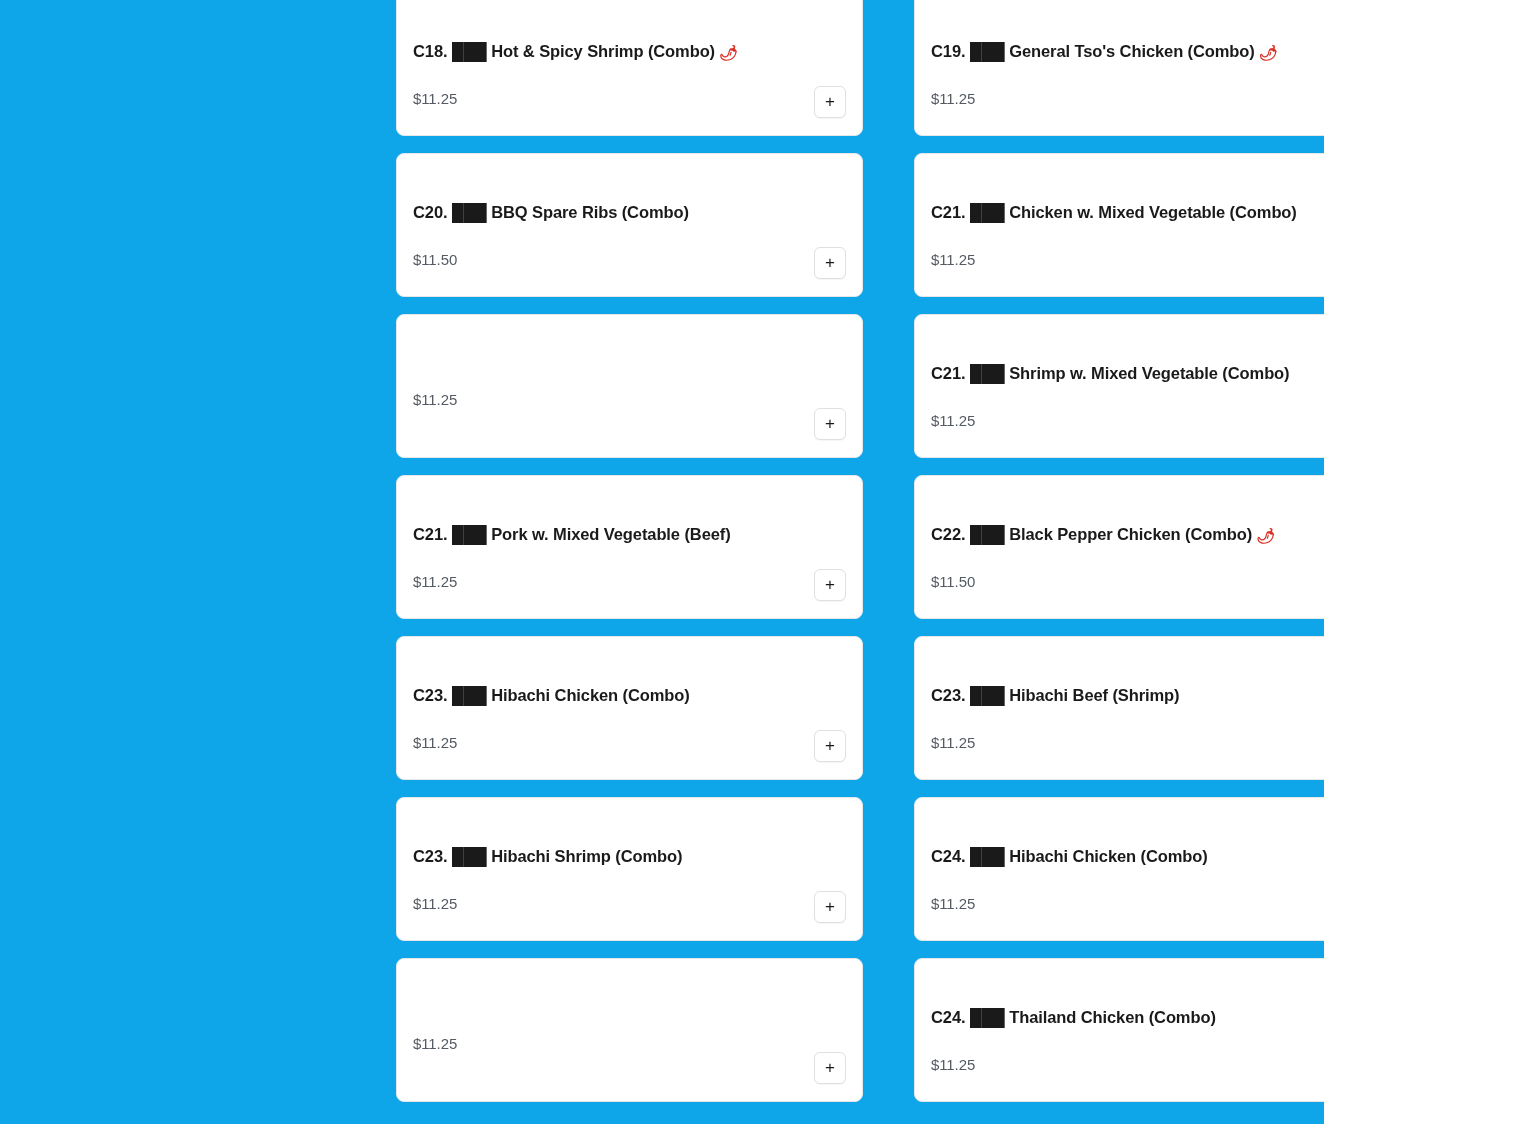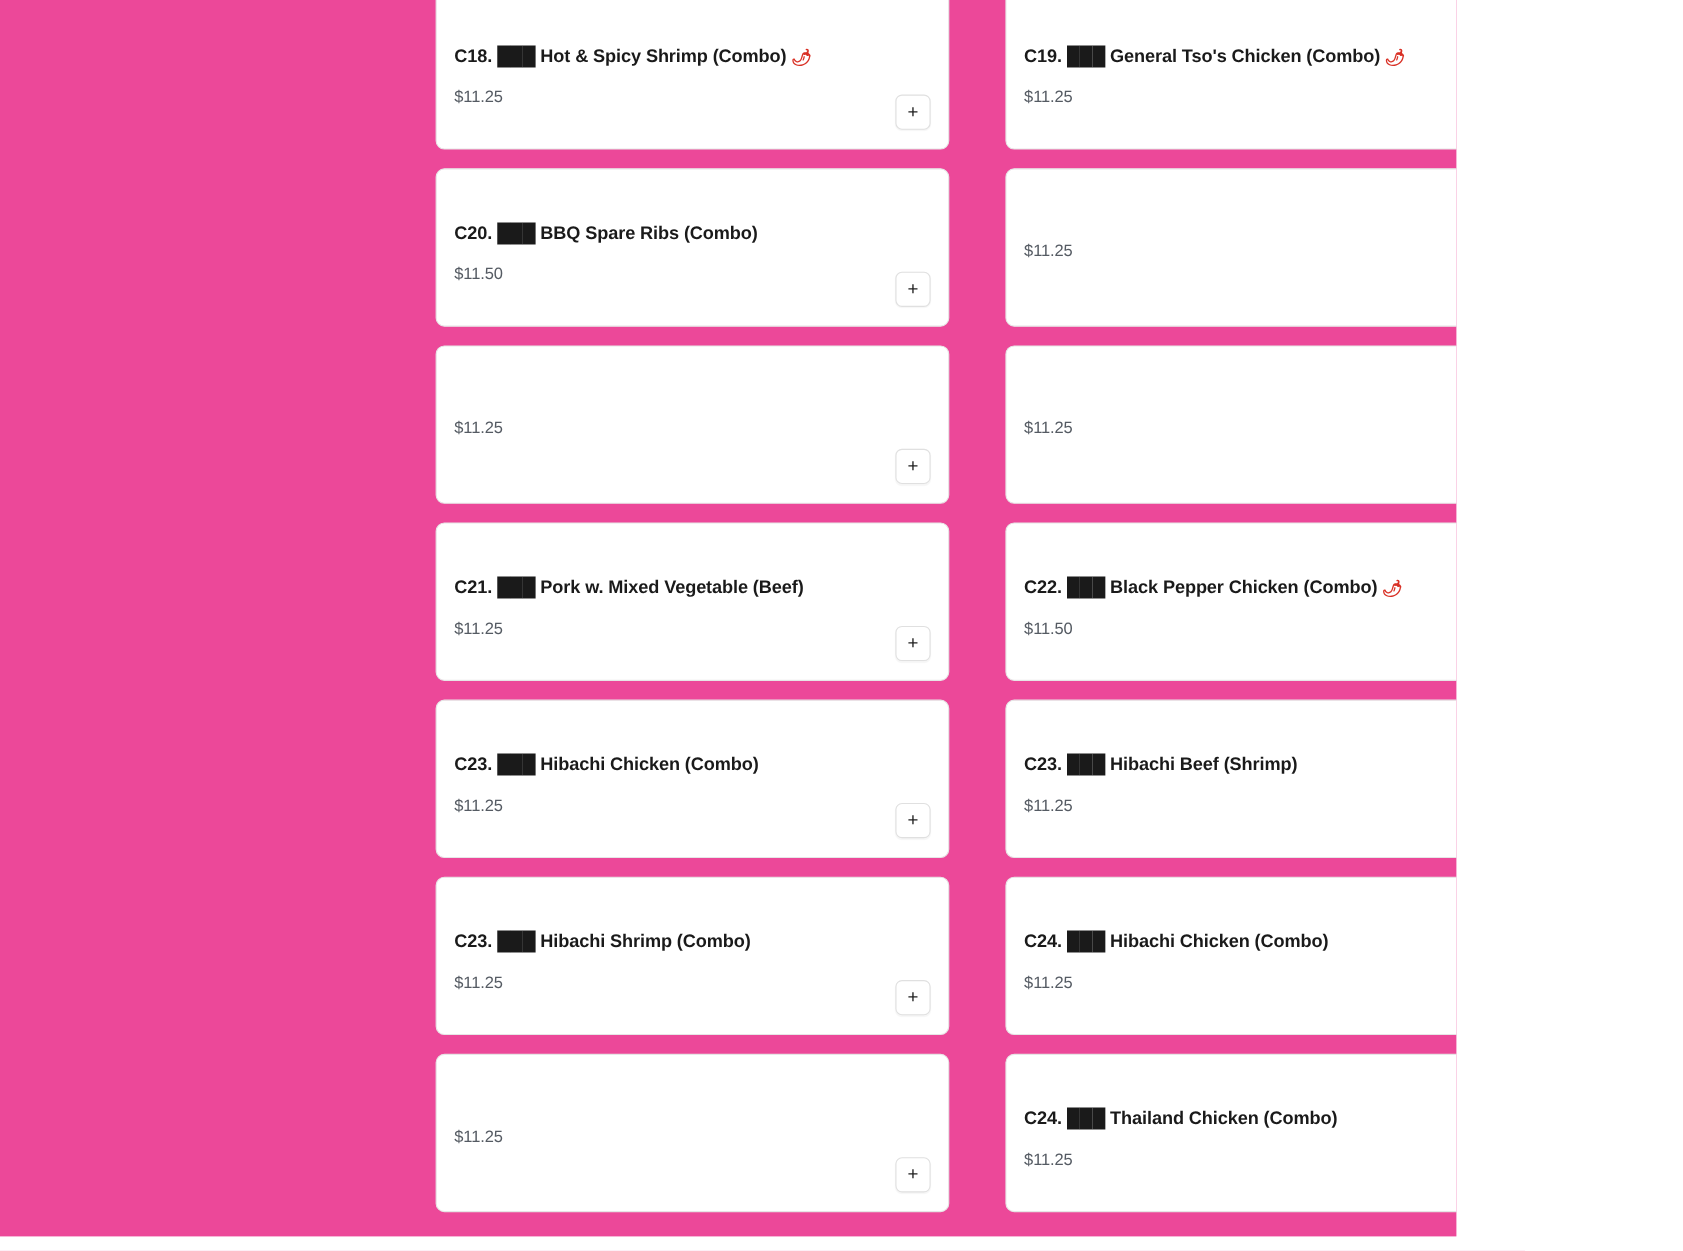--- a/index.html
+++ b/index.html
@@ -11,21 +11,21 @@
   }
   body {
     width: 1530px;
     height: 1137px;
     overflow: hidden;
     position: relative;
   }
   .page {
     width: 1324px;
     height: 1124px;
-    background: #ec4899;
+    background: #0ea5e9;
     position: relative;
     overflow: hidden;
   }
   .menu-grid {
     position: absolute;
     left: 396px;
     top: -8px;
     width: 985px;
     display: grid;
     grid-template-columns: 467px 467px;
@@ -52,21 +52,21 @@
     display: inline-block;
     margin-left: 4px;
     font-size: 15px;
     line-height: 1;
     color: #d93025;
     vertical-align: -1px;
   }
   .item-price {
     font-size: 15px;
     color: #555b63;
-    margin-top: 18px;
+    margin-top: 28px;
     letter-spacing: -0.1px;
   }
   .add-button {
     position: absolute;
     right: 16px;
     bottom: 17px;
     width: 32px;
     height: 32px;
     border: 1px solid #e0e0e0;
     border-radius: 6px;
@@ -95,28 +95,30 @@
         <div class="item-title">C19. ███ General Tso's Chicken (Combo)<span class="spice-icon">🌶</span></div>
         <div class="item-price">$11.25</div>
         <button class="add-button">+</button>
       </div>
       <div class="menu-card">
         <div class="item-title">C20. ███ BBQ Spare Ribs (Combo)</div>
         <div class="item-price">$11.50</div>
         <button class="add-button">+</button>
       </div>
       <div class="menu-card">
+        <div class="item-title">C21. ███ Chicken w. Mixed Vegetable (Combo)</div>
         <div class="item-price">$11.25</div>
         <button class="add-button">+</button>
       </div>
       <div class="menu-card">
         <div class="item-price">$11.25</div>
         <button class="add-button">+</button>
       </div>
       <div class="menu-card">
+        <div class="item-title">C21. ███ Shrimp w. Mixed Vegetable (Combo)</div>
         <div class="item-price">$11.25</div>
         <button class="add-button">+</button>
       </div>
       <div class="menu-card">
         <div class="item-title">C21. ███ Pork w. Mixed Vegetable (Beef)</div>
         <div class="item-price">$11.25</div>
         <button class="add-button">+</button>
       </div>
       <div class="menu-card">
         <div class="item-title">C22. ███ Black Pepper Chicken (Combo)<span class="spice-icon">🌶</span></div>

